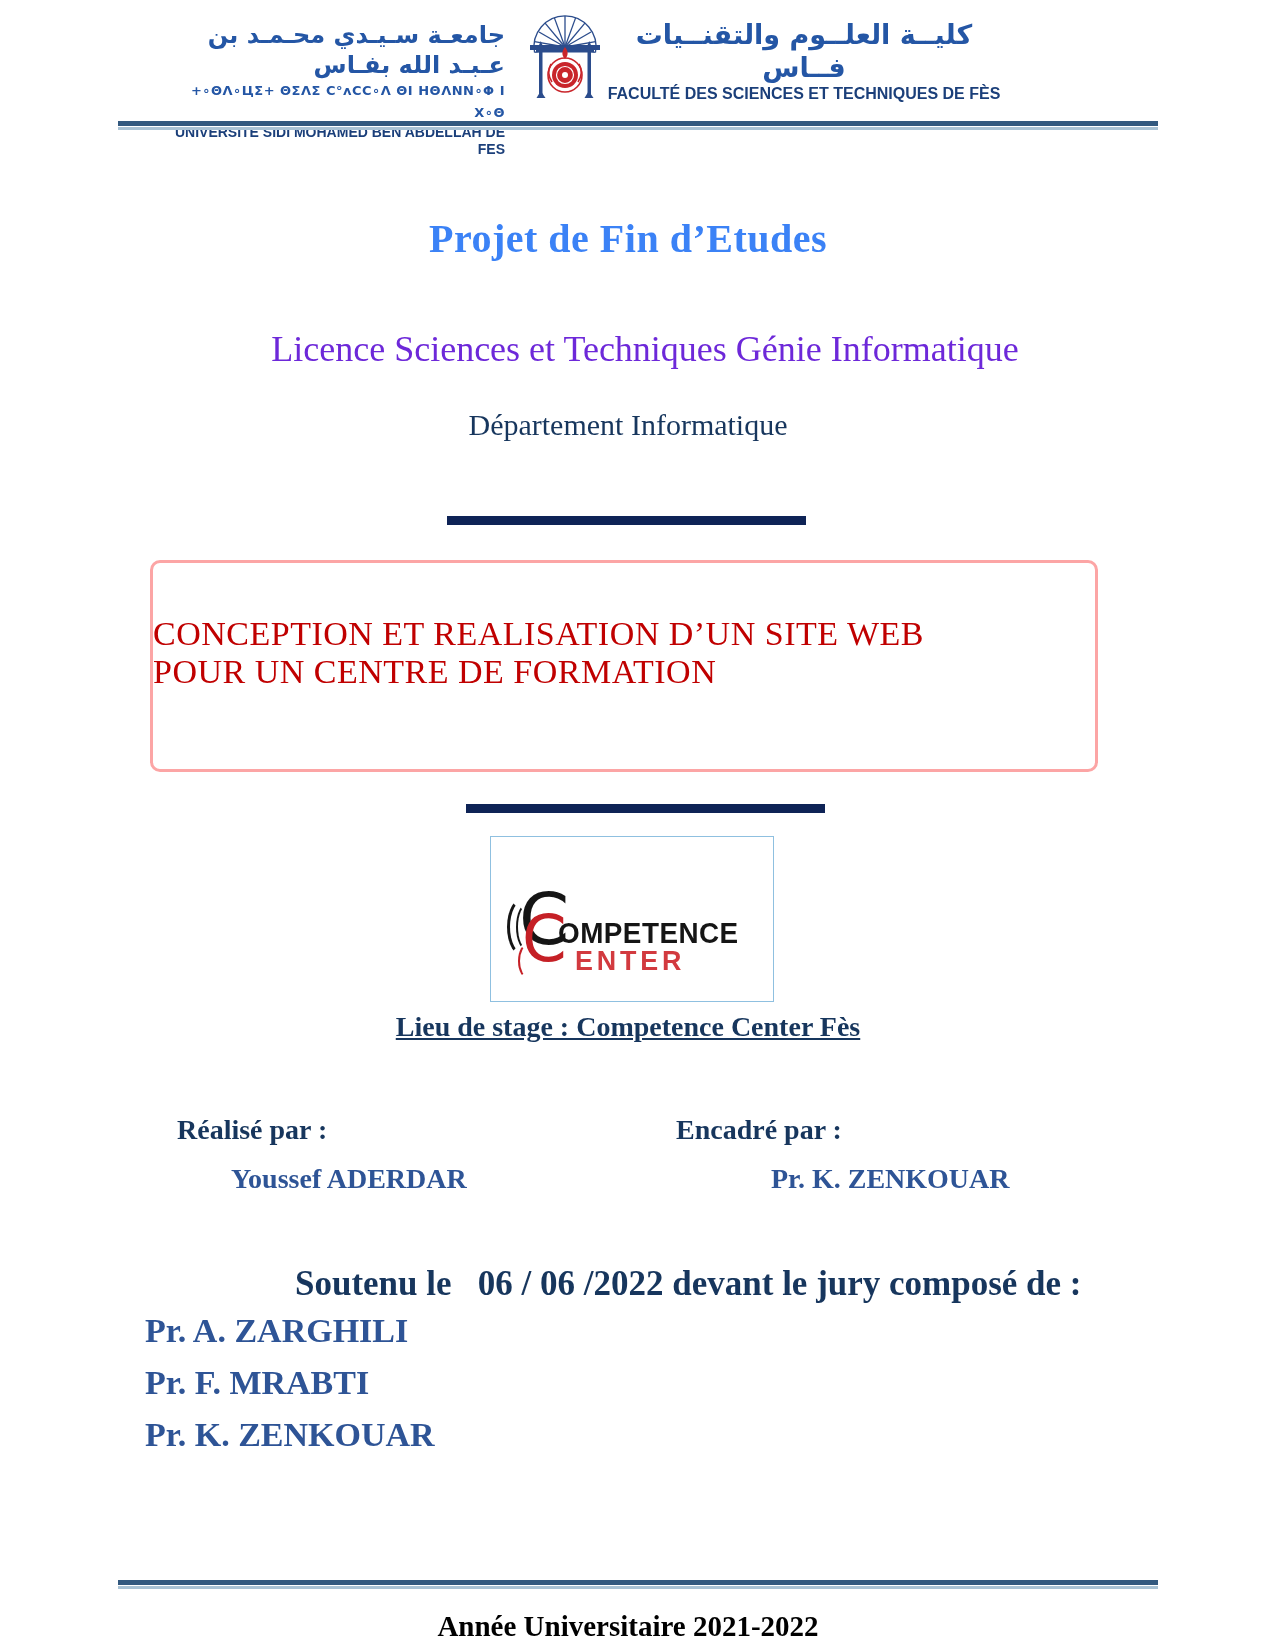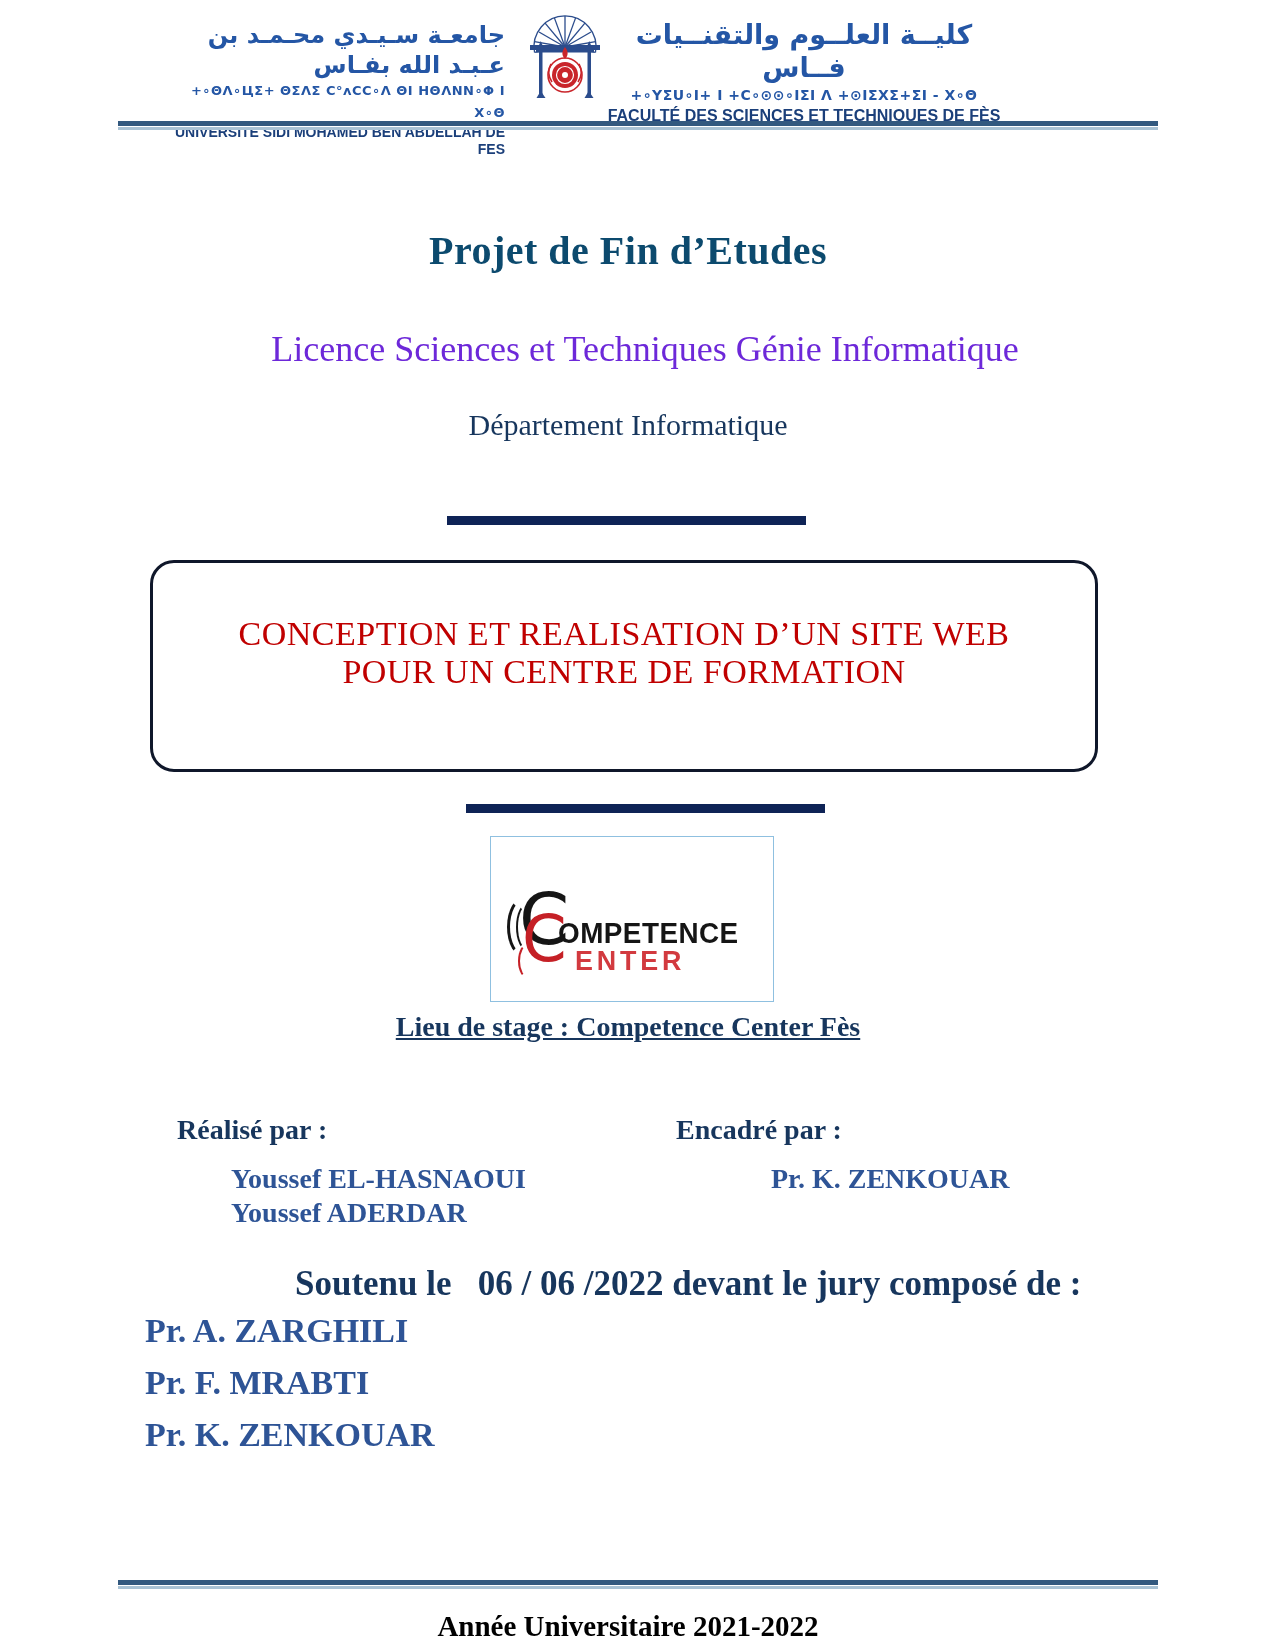--- a/index.html
+++ b/index.html
@@ -28,36 +28,36 @@
   
   .rule{position:absolute;left:118px;width:1040px;}
   .rule-top{top:107px;}
   .rule-bottom{top:1566px;}
   .rl-dark{height:5px;background:#33597F;}
   .rl-gap{height:1px;background:#ffffff;}
   .rl-light{height:3px;background:#A9C2D4;}
 
   
   .centerline{position:absolute;left:0;width:1256px;text-align:center;}
-  .doc-title{top:213px;font-size:40px;font-weight:bold;color:#0c4a6e;letter-spacing:0.5px;}
+  .doc-title{top:201px;font-size:40px;font-weight:bold;color:#3b82f6;letter-spacing:0.5px;}
   .doc-sub1{top:314px;font-size:36px;color:#6d28d9;padding-left:17px;}
   .doc-sub2{top:394px;font-size:30px;color:#17365D;}
   .lieu{top:997px;font-size:28px;font-weight:bold;color:#17365D;text-decoration:underline;}
   .annee{top:1596px;font-size:29px;font-weight:bold;color:#000000;}
 
   
   .accent-bar{position:absolute;height:9px;background:#0E2356;}
   .bar1{left:447px;top:502px;width:359px;}
   .bar2{left:466px;top:790px;width:359px;}
 
   
   .project-box{
     position:absolute;left:150px;top:546px;width:942px;height:206px;
-    border:3px solid #0f172a;border-radius:24px;
-    text-align:center;box-sizing:content-box;
+    border:3px solid #fca5a5;border-radius:10px;
+    text-align:left;box-sizing:content-box;
   }
   .project-box .inner{padding-top:52px;}
   .project-line{font-size:34px;line-height:38px;color:#C00000;letter-spacing:0.5px;}
 
   
   .logo-box{position:absolute;left:490px;top:822px;width:282px;height:164px;border:1px solid #8FC0E0;background:#fff;}
   .logo-box .rel{position:relative;width:100%;height:100%;}
   .cc-c{position:absolute;line-height:1;font-family:"DejaVu Sans", sans-serif;font-weight:400;}
   .cc-black-c{left:28px;top:46px;font-size:72px;color:#151515;}
   .cc-red-c{left:31px;top:70px;font-size:64px;color:#C52026;}
@@ -126,21 +126,20 @@
         <circle cx="45" cy="61" r="3" fill="#ffffff"></circle>
         <path d="M45,33 c3.5,4.5 3.5,8.5 0,12 c-3.5,-3.5 -3.5,-7.5 0,-12" fill="#C9252B"></path>
         <path d="M31,50 q-5,9 1,18" fill="none" stroke="#C9252B" stroke-width="1.6"></path>
         <path d="M59,50 q5,9 -1,18" fill="none" stroke="#C9252B" stroke-width="1.6"></path>
       </g>
     </svg>
   </div>
 
   <div class="hdr-right">
     <div class="ar-line" dir="rtl">كليــة العلــوم والتقنــيات فــاس</div>
-    <div class="tif-line">+∘ΥΣU∘Ι+ Ι +C∘⊙⊙∘ΙΣΙ Λ +⊙ΙΣΧΣ+ΣΙ - Χ∘Θ</div>
     <div class="lat-line">FACULTÉ DES SCIENCES ET TECHNIQUES DE FÈS</div>
   </div>
 
   <div class="rule rule-top">
     <div class="rl-dark"></div>
     <div class="rl-gap"></div>
     <div class="rl-light"></div>
   </div>
 
   <div class="centerline doc-title">Projet de Fin d’Etudes</div>
@@ -169,21 +168,20 @@
       <span class="cc-word cc-word-bottom">ENTER</span>
     </div>
   </div>
 
   <div class="centerline lieu">Lieu de stage : Competence Center Fès</div>
 
   <div class="lbl realise">Réalisé par :</div>
   <div class="lbl encadre">Encadré par :</div>
 
   <div class="names authors">
-    <div>Youssef EL-HASNAOUI</div>
     <div>Youssef ADERDAR</div>
   </div>
   <div class="names supervisor">Pr. K. ZENKOUAR</div>
 
   <div class="soutenu">Soutenu le   06 / 06 /2022 devant le jury composé de :</div>
   <div class="jury">
     <div class="jury-item">Pr. A. ZARGHILI</div>
     <div class="jury-item">Pr. F. MRABTI</div>
     <div class="jury-item">Pr. K. ZENKOUAR</div>
   </div>

